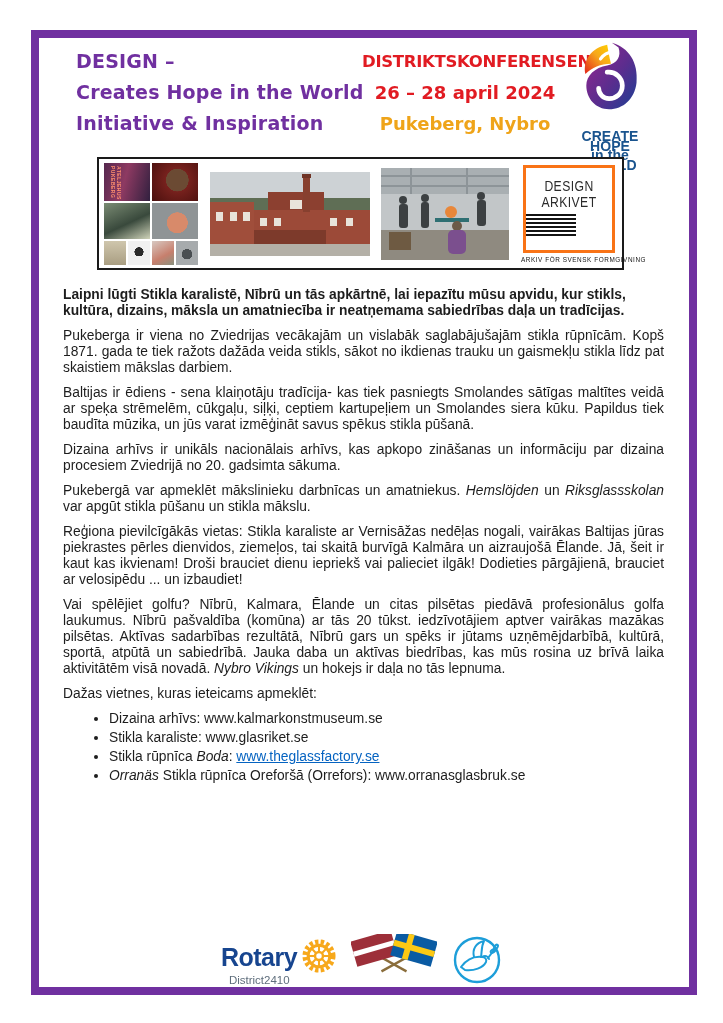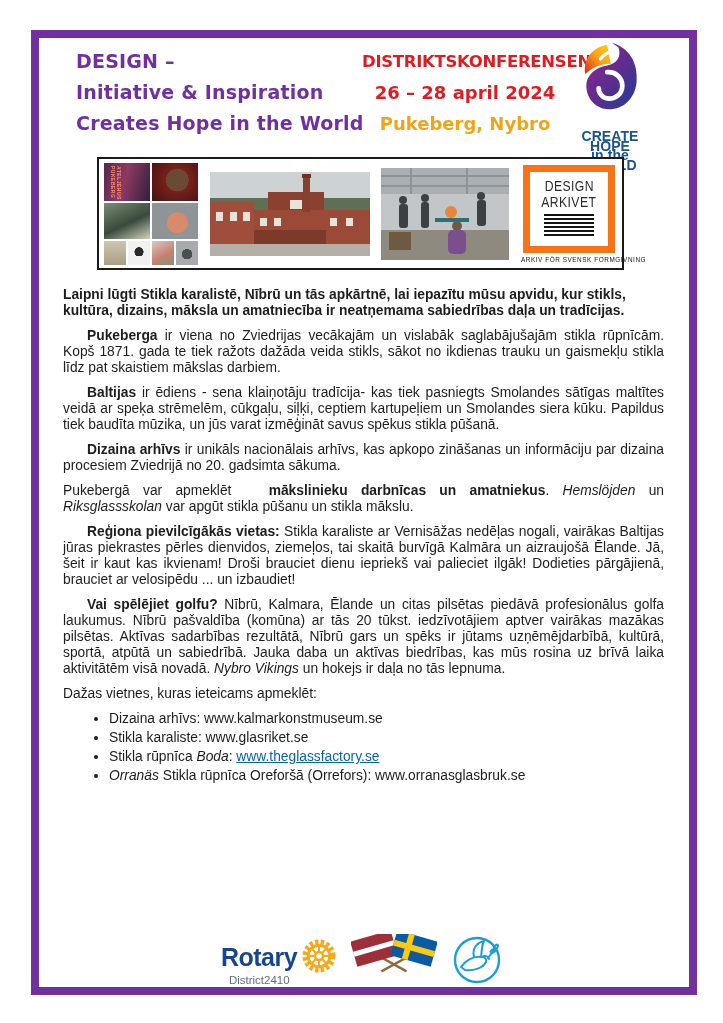--- a/index.html
+++ b/index.html
@@ -40,34 +40,34 @@
   .mini { grid-column:1 / span 2; display:flex; gap:2px; }
   .mini div { flex:1; }
   .m1 { background:linear-gradient(#cfc6ad,#a99e82); }
   .m2 { background:radial-gradient(circle at 50% 45%, #2b2b2b 0 26%, #f1f1f1 27%); }
   .m3 { background:linear-gradient(150deg,#d8c9c2,#c77f6d 60%,#88917f); }
   .m4 { background:radial-gradient(circle at 50% 55%, #4a4f52 0 30%, #a7abad 31%); }
 
   .ph { display:block; }
 
   .da { width:96px; text-align:center; }
-  .da-frame { width:92px; height:88px; margin:0 auto; border:7px solid #f97316; background:#fff;
-              display:flex; flex-direction:column; align-items:center; justify-content:center; }
+  .da-frame { width:92px; height:88px; margin:0 auto; border:3px solid #f97316; background:#fff;
+              display:flex; flex-direction:column; justify-content:center; }
   .da-word { font-size:14.5px; line-height:15.5px; color:#2b2b2b; letter-spacing:0.5px;
              transform:scaleX(0.84); font-family:"Liberation Sans", sans-serif; }
   .da-lines { margin-top:4px; }
   .da-lines div { width:50px; height:2px; background:#141414; margin-bottom:2px; }
   .da-cap { margin-top:3px; font-size:6.4px; letter-spacing:0.55px; color:#141414; white-space:nowrap; }
 
   
   .body { position:absolute; left:63px; top:287px; width:601px; color:#1d1d1d;
           font-size:13.8px; line-height:16px; }
   .body p { margin:0 0 9px 0; text-align:justify; }
   .body p.intro { font-weight:700; text-align:left; }
-  .b { font-weight:700;margin-left:24px; }
+  .b { font-weight:400; }
   .i { font-style:italic; }
   .list-intro { margin:0; text-align:left; }
   ul.sites { margin:2px 0 0 0; padding-left:46px; }
   ul.sites li { margin-bottom:3px; }
   a.site-link { color:#0563C1; }
 
   
   .footer { position:absolute; left:0; width:723px; top:934px; display:flex;
             justify-content:center; align-items:center; gap:15px; }
   .rotary { display:flex; flex-direction:column; align-items:center; }
@@ -77,22 +77,22 @@
 </style>
 </head>
 <body>
 
 <div class="page">
 
   <div class="frame"></div>
 
   <div class="hdr-left">
     <div>DESIGN –</div>
+    <div>Creates Hope in the World</div>
     <div>Initiative &amp; Inspiration</div>
-    <div>Creates Hope in the World</div>
   </div>
 
   <div class="hdr-right">
     <div class="hdr-title">DISTRIKTSKONFERENSEN</div>
     <div class="hdr-dates">26 – 28 april 2024</div>
     <div class="hdr-loc">Pukeberg, Nybro</div>
   </div>
 
   <div class="theme-logo">
     <span>

